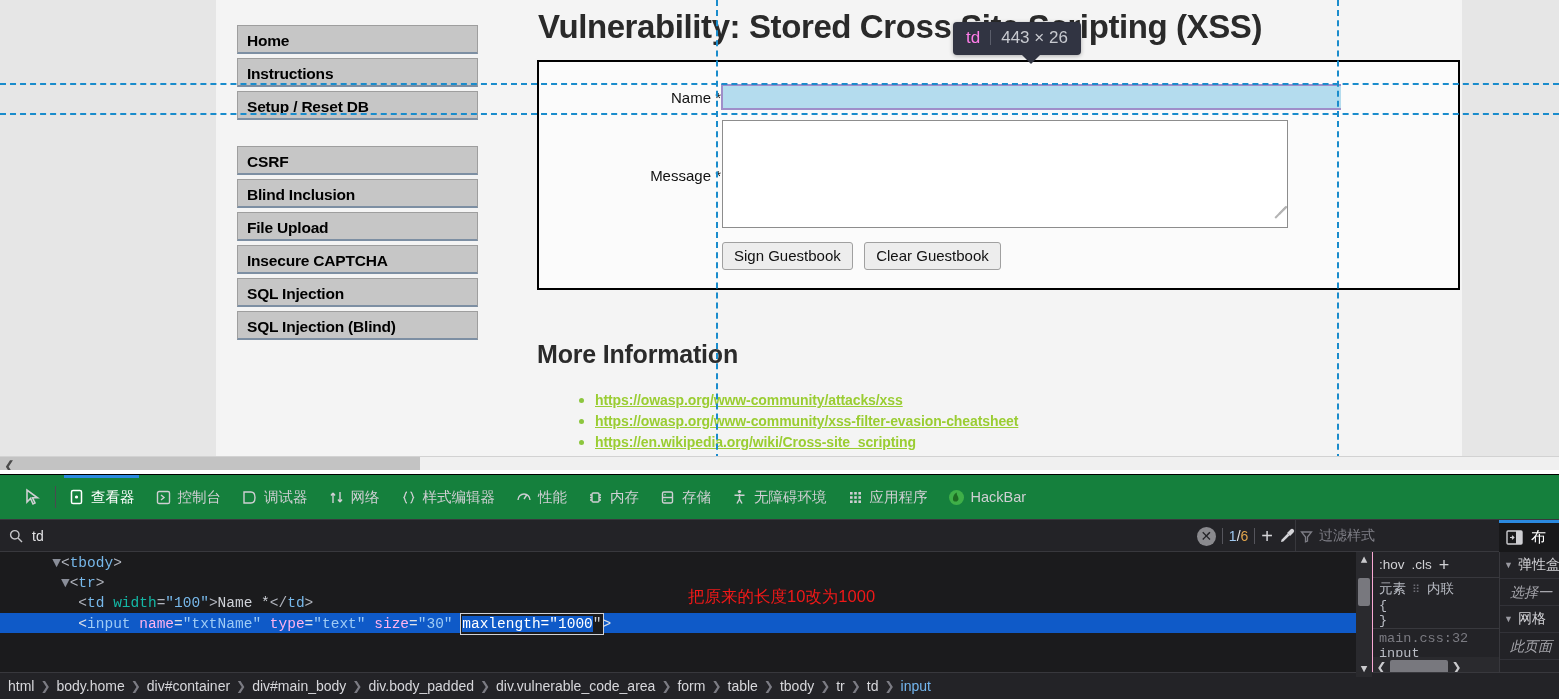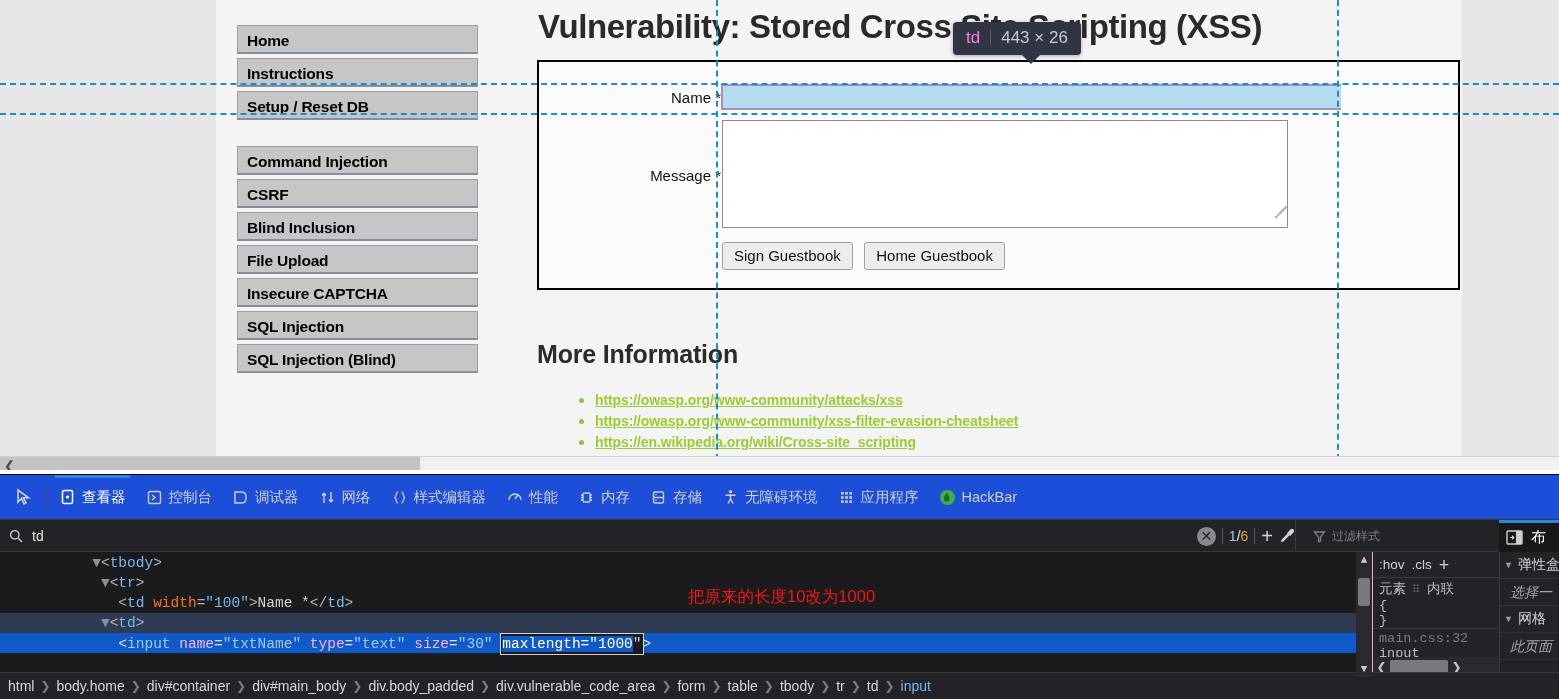--- a/index.html
+++ b/index.html
@@ -248,25 +248,25 @@
     width: 1559px; height: 225px;
     background: #1b1b1d;
     color: #e0e0e2;
     border-top: 1px solid #000;
   }
 
   
   #dt-toolbar {
     position: relative;
     height: 45px;
-    background: #1d4ed8;
+    background: #15803d;
     border-bottom: 1px solid #38383d;
     display: flex;
     align-items: center;
-    padding-left: 4px;
+    padding-left: 13px;
   }
   .dt-picker {
     width: 40px; height: 44px;
     display: flex; align-items: center; justify-content: center;
     cursor: pointer;
   }
   .dt-divider {
     width: 1px; height: 22px; background: #4a4a50; margin: 0 2px;
   }
   .dt-tab {
@@ -316,22 +316,22 @@
   .vbar { width: 1px; height: 16px; background: #55555c; }
   .srch-count { font-size: 14px; }
   .srch-count .cur { color: #9fc8f0; }
   .srch-count .tot { color: #e0a44c; }
   .plus-btn { font-size: 20px; color: #d4d4d8; cursor: pointer; line-height: 16px; }
   .eyedrop { cursor: pointer; display:flex; }
   #filter-styles {
     position: absolute; right: 60px; top: 0;
     height: 32px;
     display: flex; align-items: center; gap: 6px;
-    padding-left: 17px;
-    color: #7e7e86; font-size: 12px;
+    padding-left: 4px;
+    color: #7e7e86; font-size: 14px;
     border-left: 1px solid #38383d;
     width: 204px;
   }
   #layout-head {
     position: absolute; right: 0; top: 0;
     width: 60px; height: 32px;
     background: #18181a;
     display: flex; align-items: center; gap: 8px;
     padding-left: 7px;
     border-top: 3px solid #2b8ae0;
@@ -352,27 +352,26 @@
     font-family: "Liberation Mono", monospace;
     font-size: 14.5px;
     line-height: 20px;
     padding-top: 1px;
   }
   .dom-line {
     position: relative;
     height: 20px;
     white-space: pre;
     color: #b9bcc4;
-    padding-left: 40px;
   }
   .dom-line.parent-sel { background: #2f3b52; }
   .dom-line.selected { background: #0f5ac8; }
   .twisty { color: #8a8e99; }
   .tagname { color: #77b8ea; }
-  .attr-name { color: #f97316; }
+  .attr-name { color: #14b8a6; }
   .attr-val { color: #77b8ea; }
   .punct { color: #b0b4bd; }
   .text-node { color: #cfd2d8; }
   .attr-edit {
     display: inline-block;
     border: 1px solid #cfd2d8;
     background: #1b1b1d;
     padding: 0 1px;
     margin: 0 -1px;
   }
@@ -491,21 +490,20 @@
   <div id="page-outer-left"></div>
   <div id="page-outer-right"></div>
 
   <div id="page-container">
 
     <nav id="site-nav">
       <a class="nav-item">Home</a>
       <a class="nav-item">Instructions</a>
       <a class="nav-item">Setup / Reset DB</a>
       <div class="nav-gap"></div>
-      <a class="nav-item">Command Injection</a>
       <a class="nav-item">CSRF</a>
       <a class="nav-item">Blind Inclusion</a>
       <a class="nav-item">File Upload</a>
       <a class="nav-item">Insecure CAPTCHA</a>
       <a class="nav-item">SQL Injection</a>
       <a class="nav-item">SQL Injection (Blind)</a>
     </nav>
 
     <div id="main-body">
       <h1 id="page-title">Vulnerability: Stored Cross Site Scripting (XSS)</h1>
@@ -521,21 +519,21 @@
           <div class="label-cell" id="label-message">Message *</div>
           <textarea id="message-textarea" style=""></textarea>
           <div class="resize-grip">
             <i style="left:12px; top:2px; width:5px;"></i>
             <i style="left:8px; top:6px; width:10px;"></i>
             <i style="left:4px; top:10px; width:15px;"></i>
           </div>
 
           <div class="form-buttons">
             <button type="button" class="gb-button">Sign Guestbook</button>
-            <button type="button" class="gb-button">Home Guestbook</button>
+            <button type="button" class="gb-button">Clear Guestbook</button>
           </div>
         </form>
       </div>
 
       <div id="more-info">
         <h2>More Information</h2>
         <ul>
           <li><a href="#">https://owasp.org/www-community/attacks/xss</a></li>
           <li><a href="#">https://owasp.org/www-community/xss-filter-evasion-cheatsheet</a></li>
           <li><a href="#">https://en.wikipedia.org/wiki/Cross-site_scripting</a></li>
@@ -733,21 +731,20 @@
       <span class="lbl">布</span>
     </div>
   </div>
 
   <div id="dt-body">
 
     <div id="markup-view">
       <div class="dom-line">      <span class="twisty">▼</span><span class="punct">&lt;</span><span class="tagname">tbody</span><span class="punct">&gt;</span></div>
       <div class="dom-line">       <span class="twisty">▼</span><span class="punct">&lt;</span><span class="tagname">tr</span><span class="punct">&gt;</span></div>
       <div class="dom-line">         <span class="punct">&lt;</span><span class="tagname">td</span> <span class="attr-name">width</span><span class="punct">=</span><span class="attr-val">"100"</span><span class="punct">&gt;</span><span class="text-node">Name *</span><span class="punct">&lt;/</span><span class="tagname">td</span><span class="punct">&gt;</span></div>
-      <div class="dom-line parent-sel">       <span class="twisty">▼</span><span class="punct">&lt;</span><span class="tagname">td</span><span class="punct">&gt;</span></div>
       <div class="dom-line selected">         <span class="punct" style="color:#dfe2e8">&lt;</span><span class="tagname" style="color:#9ecbf5">input</span> <span class="attr-name" style="color:#ffb3ee">name</span><span class="punct" style="color:#dfe2e8">=</span><span class="attr-val" style="color:#9ecbf5">"txtName"</span> <span class="attr-name" style="color:#ffb3ee">type</span><span class="punct" style="color:#dfe2e8">=</span><span class="attr-val" style="color:#9ecbf5">"text"</span> <span class="attr-name" style="color:#ffb3ee">size</span><span class="punct" style="color:#dfe2e8">=</span><span class="attr-val" style="color:#9ecbf5">"30"</span> <span class="attr-edit"><span class="sel-txt">maxlength="1000</span><span class="attr-val">"</span></span><span class="punct" style="color:#dfe2e8">&gt;</span></div>
 
       <div id="markup-scroll">
         <div class="sb-arrow">▲</div>
         <div class="sb-thumb"></div>
         <div class="sb-arrow" style="position:absolute;bottom:0;width:16px;">▼</div>
       </div>
     </div>
 
     <div id="rules-panel">

